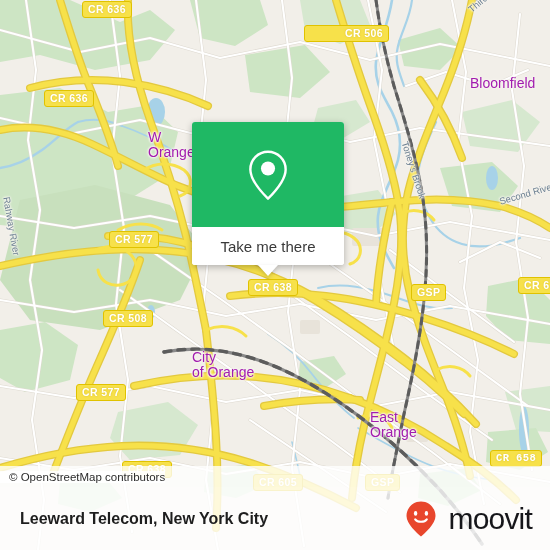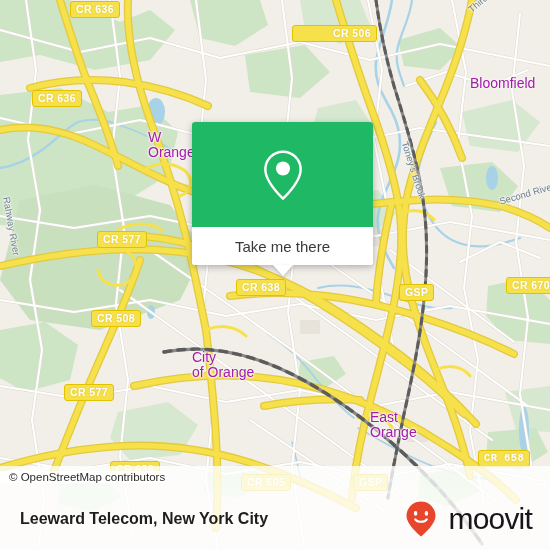--- a/index.html
+++ b/index.html
@@ -22,20 +22,21 @@
     border-radius:3px;
     color:#ffffff;
     font-size:10.5px;
     font-weight:bold;
     letter-spacing:.4px;
     padding:1px 5px 2px 5px;
     line-height:12px;
     white-space:nowrap;
     text-shadow:0 0 2px rgba(160,130,0,.35);
     box-sizing:border-box;
+    margin-left:12px;
   }
 
   
   .place{
     position:absolute;
     color:#a21caf;
     font-size:14px;
     line-height:15px;
     white-space:pre;
     text-align:left;
@@ -50,21 +51,21 @@
     white-space:nowrap;
     text-shadow:
       1px 0 2px #f7f5f0,-1px 0 2px #f7f5f0,
       0 1px 2px #f7f5f0,0 -1px 2px #f7f5f0;
   }
 
   
   .popup{
     position:absolute;
     left:192px;top:122px;
-    width:181px;
+    width:152px;
     border-radius:3px;
     overflow:visible;
     box-shadow:0 2px 7px rgba(0,0,0,.28);
     background:#ffffff;
   }
   .popup-top{
     height:105px;
     border-radius:3px 3px 0 0;
     display:flex;align-items:center;justify-content:center;
   }

